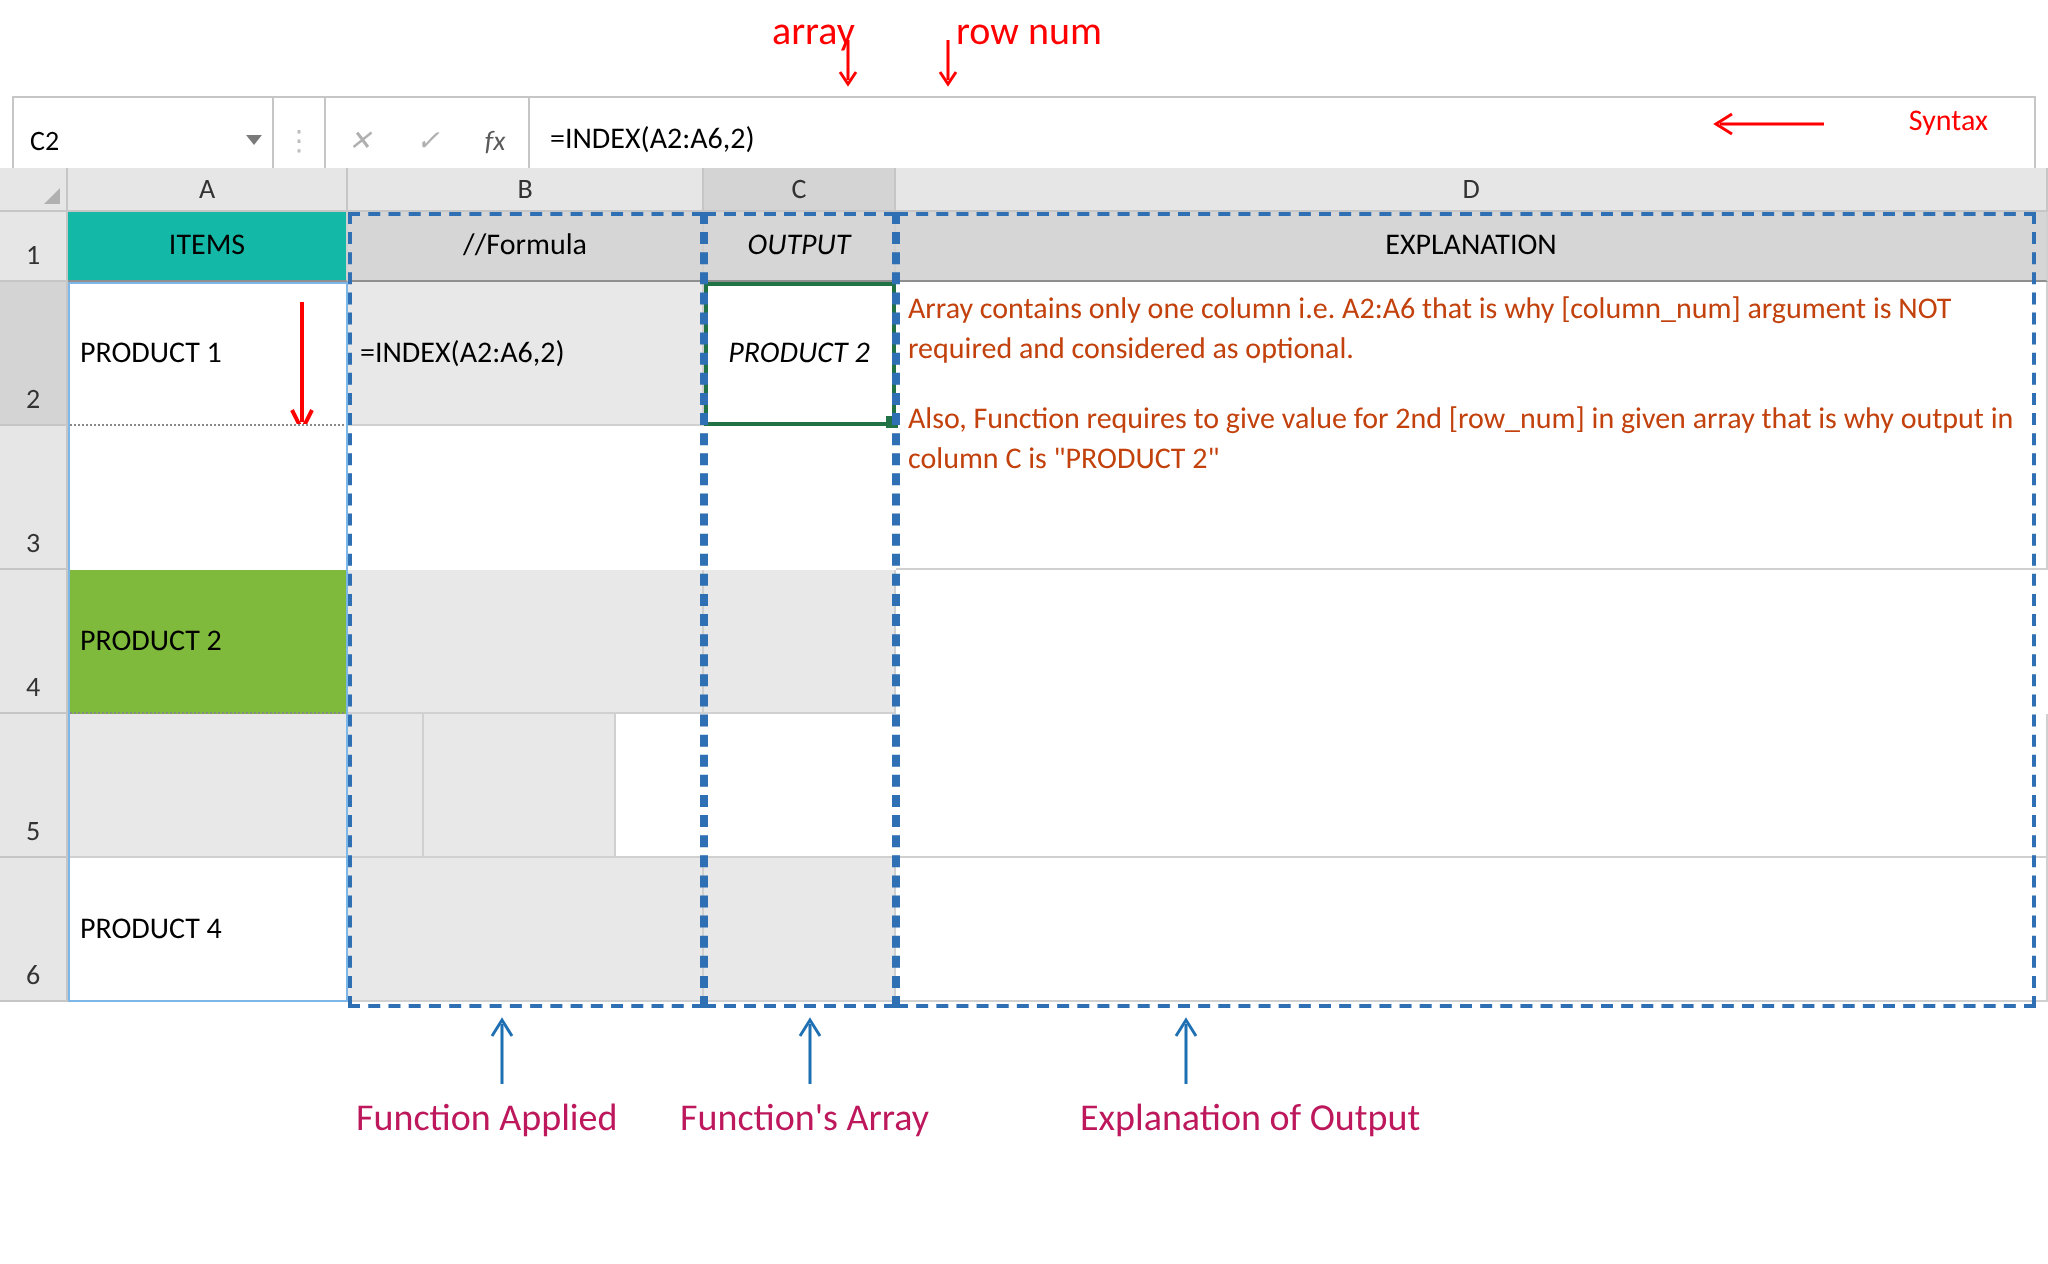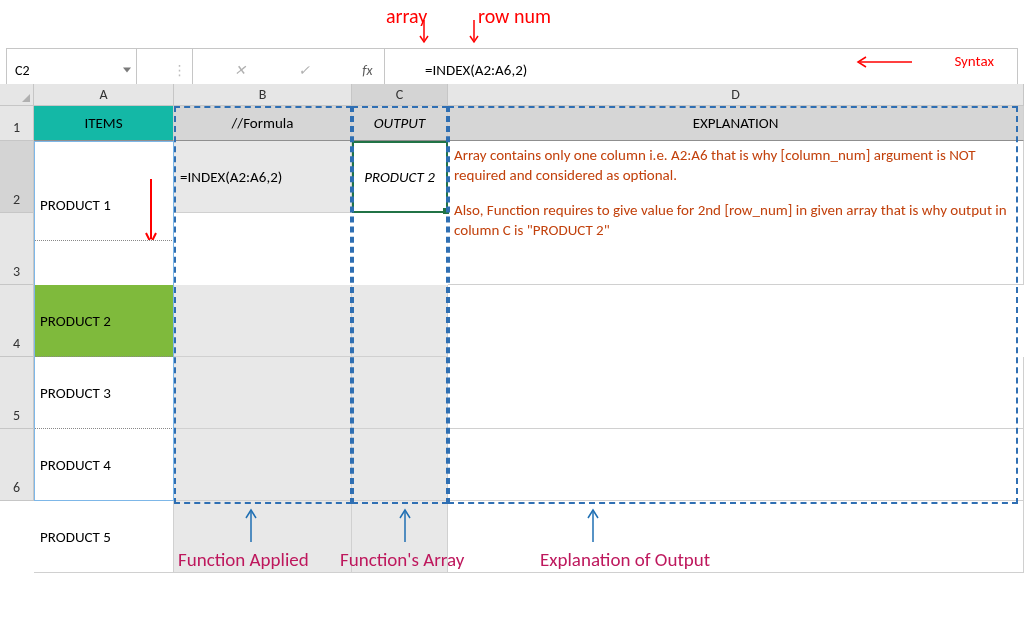--- a/index.html
+++ b/index.html
@@ -4,21 +4,21 @@
 <style>
   * { box-sizing: border-box; margin: 0; padding: 0; }
   body { font-family: Calibri, Arial, sans-serif; font-size: 14px; background: #fff; width: 1024px; height: 632px; position: relative; overflow: hidden; }
 
   
   .ann-top { position: absolute; color: #ff0000; font-size: 20px; }
   .ann-arrow-down { position: absolute; }
   .arrow-down-svg { stroke: #ff0000; stroke-width: 1.5; fill: none; }
 
   
-  .fbar { position: absolute; top: 48px; left: 6px; right: 6px; height: 44px; display: flex; align-items: stretch; border: 1px solid #c6c6c6; background: #fff; gap: 30px; }
+  .fbar { position: absolute; top: 48px; left: 6px; right: 6px; height: 44px; display: flex; align-items: stretch; border: 1px solid #c6c6c6; background: #fff; }
   .namebox { width: 130px; border-right: 1px solid #c6c6c6; display: flex; align-items: center; padding: 0 8px; position: relative; background:#fff; }
   .namebox .dd { position:absolute; right:5px; top:50%; transform:translateY(-50%); width:0; height:0; border-left:4px solid transparent; border-right:4px solid transparent; border-top:5px solid #7a7a7a;}
   .fbar-sep { width: 26px; border-right: 1px solid #c6c6c6; display:flex; align-items:center; justify-content:center; color:#bdbdbd;}
   .btn-cancel, .btn-enter, .btn-fx { width: 34px; display:flex; align-items:center; justify-content:center; color:#b0b0b0; font-style: italic;}
   .btn-fx { color:#5a5a5a; font-style: italic; border-right:1px solid #c6c6c6;}
   .formula-input { flex:1; display:flex; align-items:center; padding:0 10px; font-size:15px; color:#000; background:#fff; }
 
   .syntax-arrow { position:absolute; top:54px; right:112px; }
   .syntax-label { position:absolute; top:52px; right:30px; color:#ff0000; font-size:15px;}
 
@@ -134,58 +134,51 @@
   </div>
 
   <div class="cells">
     <div class="row r1">
       <div class="c c-a items-header">ITEMS</div>
       <div class="c c-b">//Formula</div>
       <div class="c c-c">OUTPUT</div>
       <div class="c c-d">EXPLANATION</div>
     </div>
     <div class="row rx">
-      <div class="c c-a dot" style="position:relative;margin-top:28px;">
+      <div class="c c-a dot" style="position:relative;">
         <span>PRODUCT 1</span>
         <svg class="red-arrow-in" style="left:110px; top:10px;" width="14" height="70">
             <line x1="7" y1="0" x2="7" y2="60" stroke="#ff0000" stroke-width="2"></line>
             <polyline points="2,54 7,64 12,54" stroke="#ff0000" stroke-width="2" fill="none"></polyline>
           </svg>
       </div>
       <div class="c c-b">=INDEX(A2:A6,2)</div>
       <div class="c c-c selcell" style="justify-content:center;">PRODUCT 2</div>
       <div class="c c-d expl" style="flex-direction:column; align-items:flex-start; height:144px;" rowspan="2">
         <div>Array contains only one column i.e. A2:A6 that is why [column_num] argument is NOT required and considered as optional.</div>
         <div style="height:14px;"></div>
         <div>Also, Function requires to give value for 2nd [row_num] in given array that is why output in column C is "PRODUCT 2"</div>
       </div>
     </div>
     <div class="row rx">
       <div class="c c-a dot green">PRODUCT 2</div>
       <div class="c c-b"></div>
       <div class="c c-c"></div>
     </div>
     <div class="row rx">
-      <div class="c c-a dot">PRODUCT 3</div>
       <div class="c c-b"></div>
       <div class="c c-c"></div>
       <div class="c c-d"></div>
     </div>
     <div class="row rx">
       <div class="c c-a dot">PRODUCT 4</div>
       <div class="c c-b"></div>
       <div class="c c-c"></div>
       <div class="c c-d"></div>
     </div>
-    <div class="row rx">
-      <div class="c c-a">PRODUCT 5</div>
-      <div class="c c-b"></div>
-      <div class="c c-c"></div>
-      <div class="c c-d"></div>
-    </div>
   </div>
 
   <div class="selbox" style="left:352px; top:57px; width:96px; height:72px;"></div>
 
   <div class="range-outline" style="left:34px; top:57px; width:140px; height:360px;"></div>
 
   <div class="dash" style="left:174px; top:22px; width:178px; height:398px;"></div>
   <div class="dash" style="left:352px; top:22px; width:96px; height:398px;"></div>
   <div class="dash" style="left:448px; top:22px; width:570px; height:398px;"></div>
 </div>

